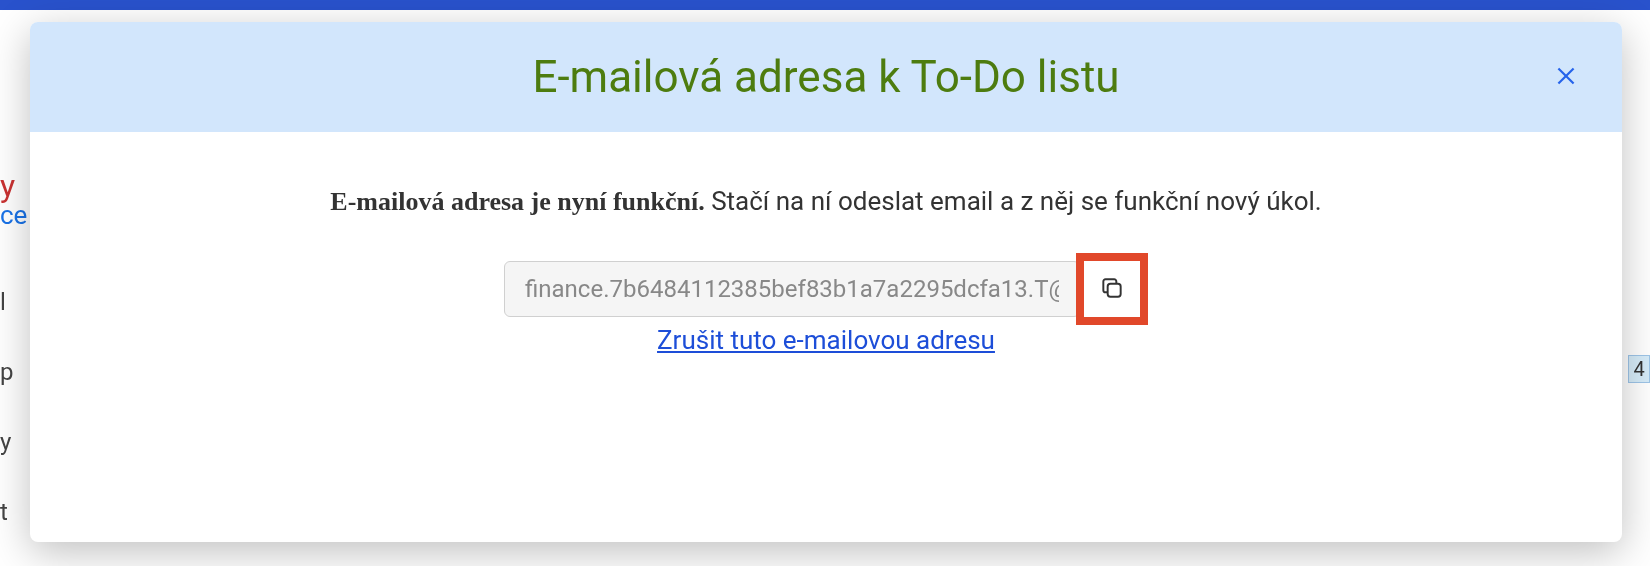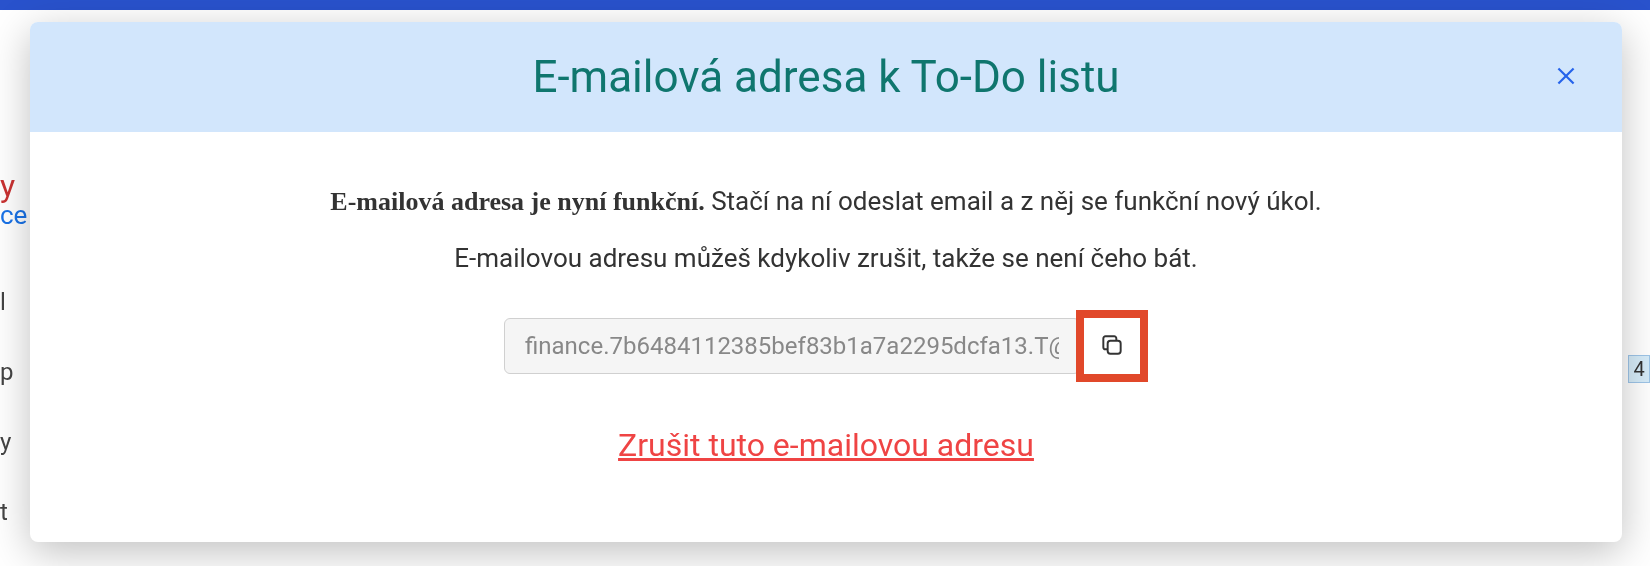--- a/index.html
+++ b/index.html
@@ -93,21 +93,21 @@
       height: 110px;
       display: flex;
       align-items: center;
       justify-content: center;
       position: relative;
     }
 
     .modal-title {
       font-size: 44px;
       font-weight: 400;
-      color: #0f766e;
+      color: #4d7c0f;
     }
 
     .close-btn {
       position: absolute;
       right: 40px;
       top: 50%;
       transform: translateY(-50%);
       width: 32px;
       height: 32px;
       display: flex;
@@ -194,23 +194,22 @@
     .copy-btn svg {
       width: 26px;
       height: 26px;
       stroke: #333;
       stroke-width: 1.8;
       fill: none;
     }
 
     .cancel-link {
       display: inline-block;
-      margin-top: 44px;
-      font-size: 32px;
-      color: #ef4444;
+      font-size: 26px;
+      color: #1d4ed8;
       text-decoration: underline;
       cursor: pointer;
     }
   </style>
 </head>
 <body>
 
 <div class="top-bar"></div>
 
 <div class="background-content">
@@ -233,21 +232,20 @@
           <line x1="19" y1="5" x2="5" y2="19"></line>
         </svg>
       </span>
     </button>
   </div>
 
   <div class="modal-body">
     <p class="desc-line">
       <span class="desc-bold">E-mailová adresa je nyní funkční.</span><span> Stačí na ní odeslat email a z něj se funkční nový úkol.</span>
     </p>
-    <p class="desc-line">E-mailovou adresu můžeš kdykoliv zrušit, takže se není čeho bát.</p>
 
     <div class="email-row">
       <input type="text" class="email-input" readonly="" value="finance.7b6484112385bef83b1a7a2295dcfa13.T@" style="">
       <div class="copy-highlight">
         <button class="copy-btn">
           <span>
             <svg viewBox="0 0 24 24">
               <rect x="8" y="8" width="12" height="12" rx="2.5"></rect>
               <path d="M16 8 V6 a2 2 0 0 0 -2 -2 H6 a2 2 0 0 0 -2 2 v8 a2 2 0 0 0 2 2 h2"></path>
             </svg>

